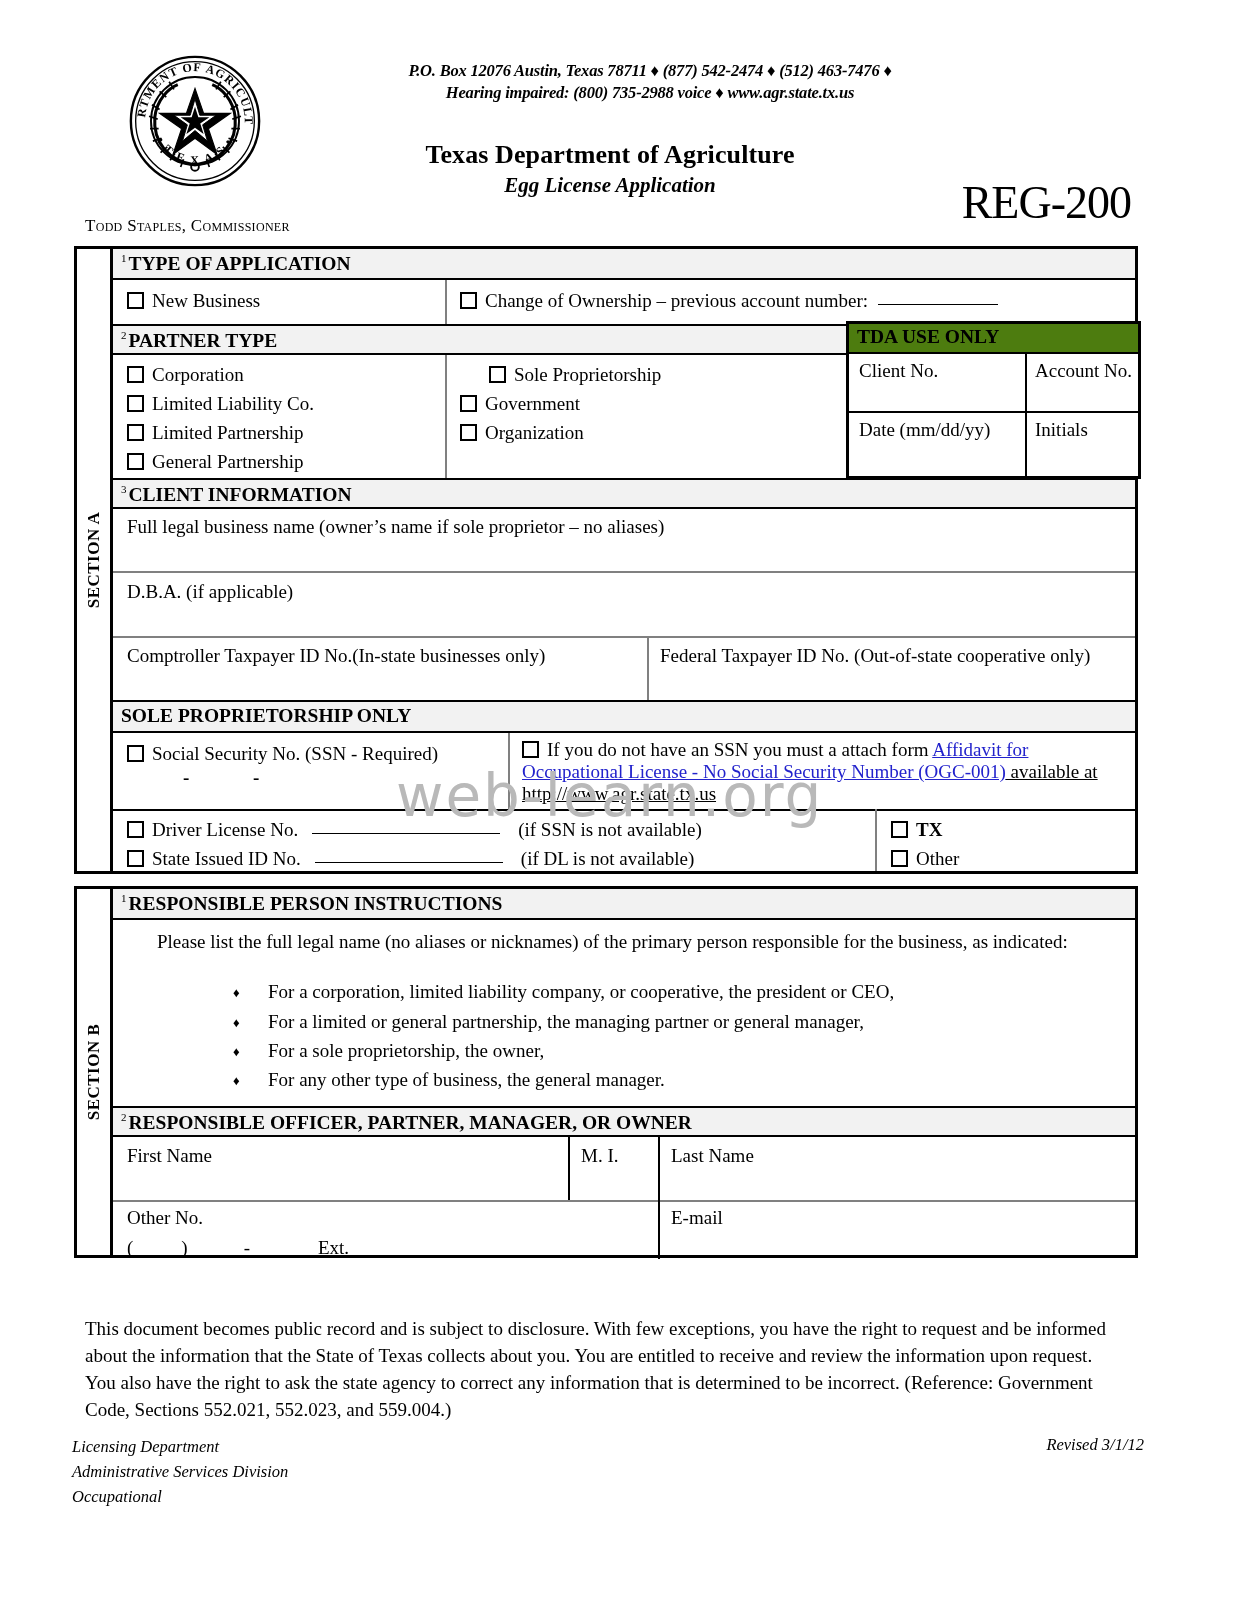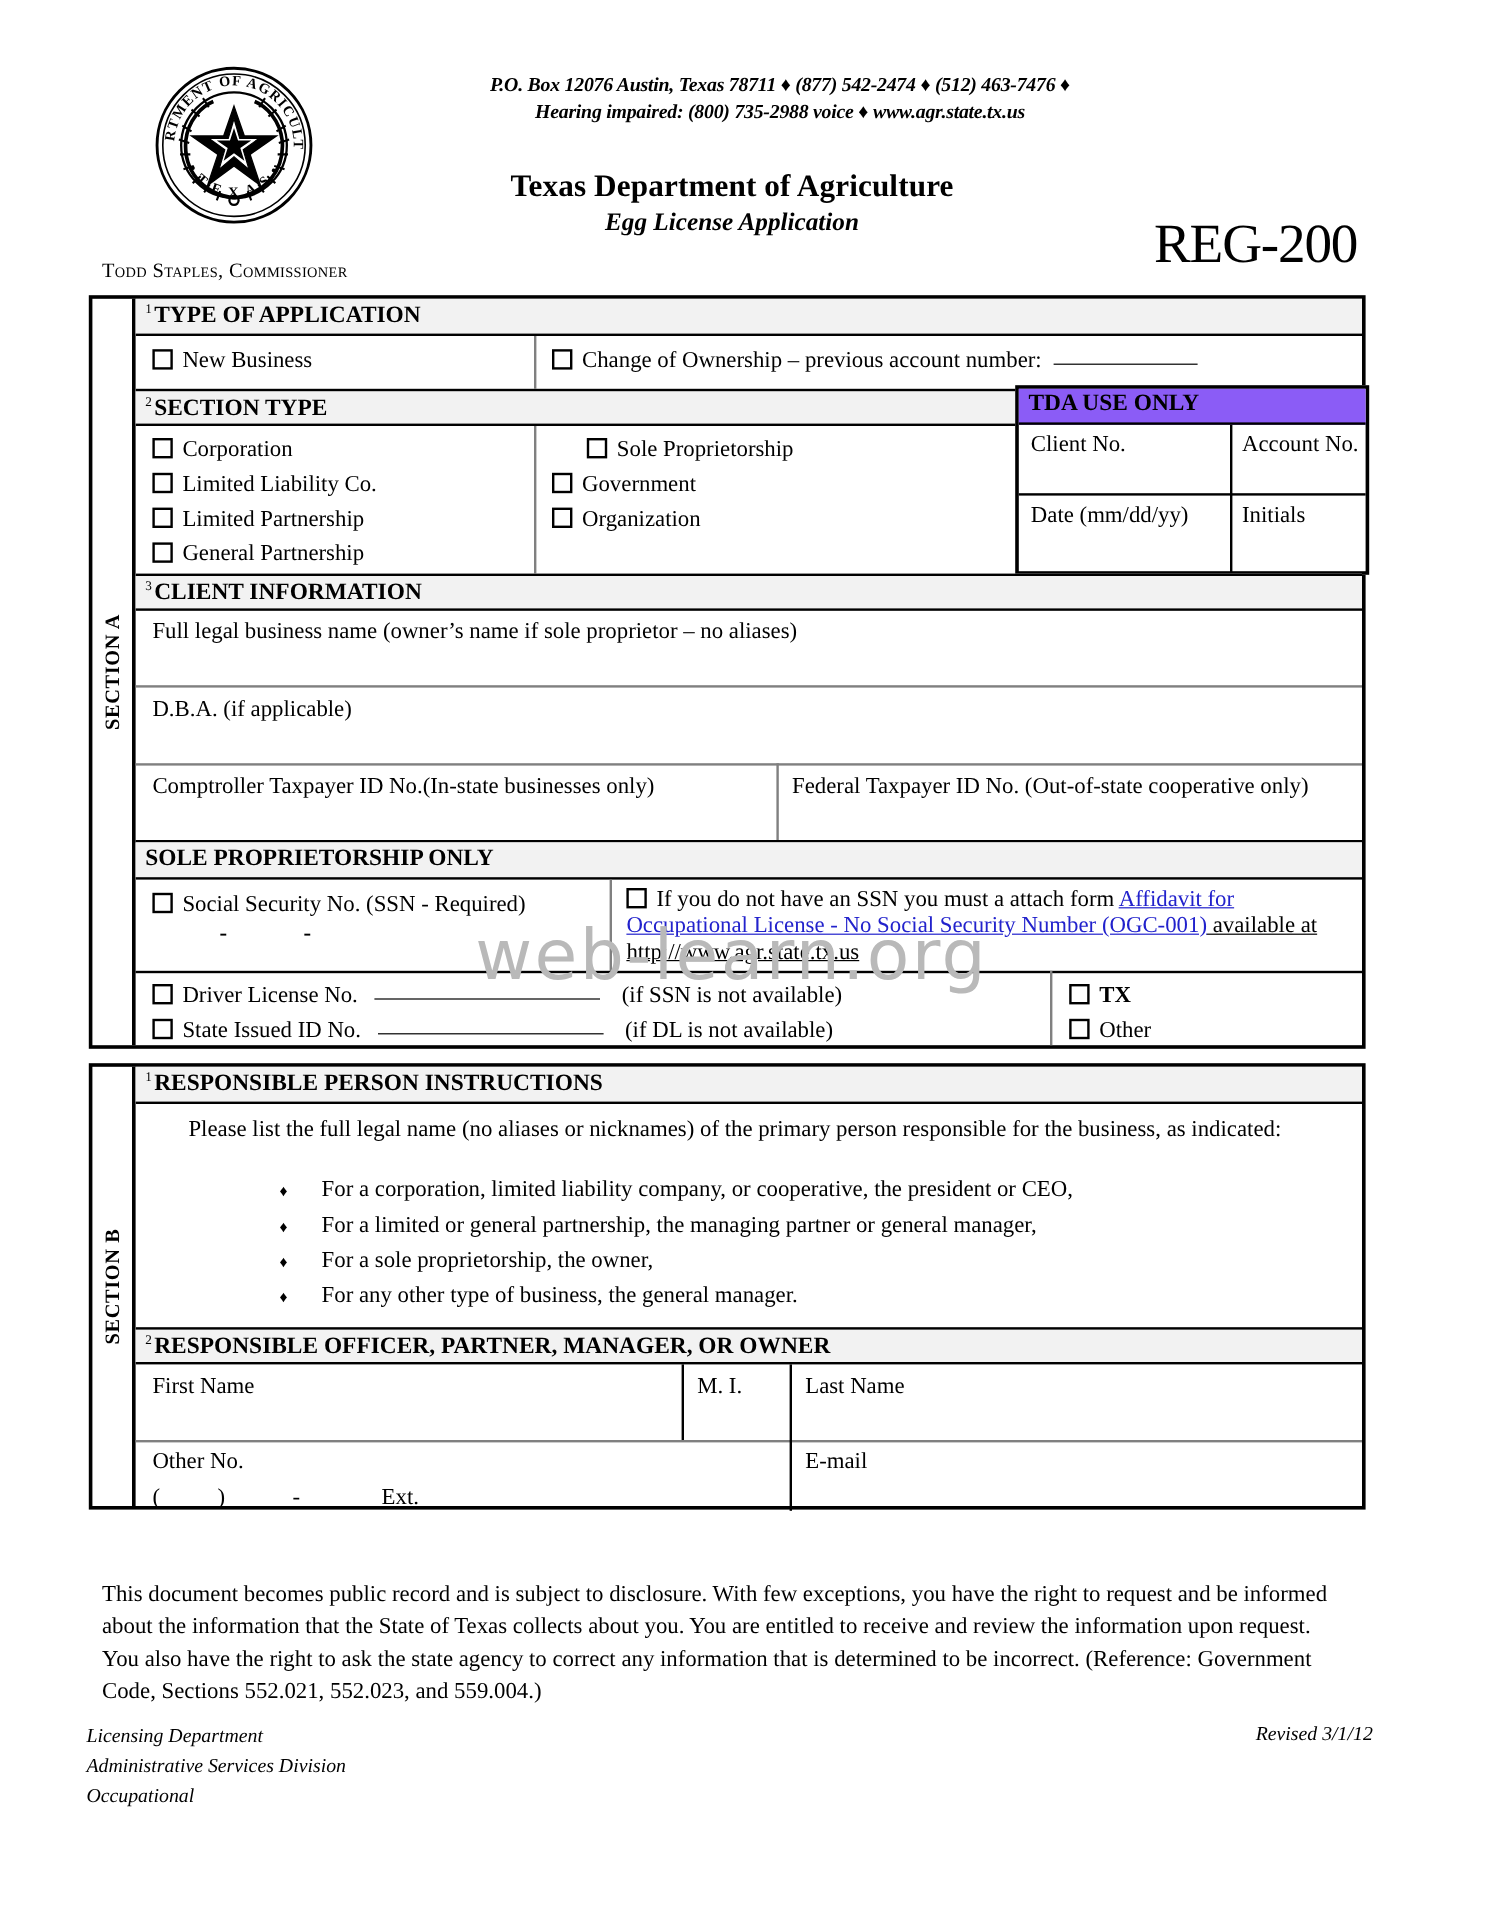--- a/index.html
+++ b/index.html
@@ -195,21 +195,21 @@
     position: absolute;
     border: 3px solid #000;
     box-sizing: border-box;
     background: #fff;
   }
   .tda-head {
     position: absolute;
     left: 0; top: 0;
     width: 100%;
     height: 30px;
-    background: #8b5cf6;
+    background: #4d7c0f;
     border-bottom: 2px solid #000;
     box-sizing: border-box;
     font-weight: bold;
     font-size: 19.5px;
     padding: 2px 0 0 8px;
   }
 
   
   .instr-para {
     position: absolute;
@@ -333,21 +333,21 @@
 
       <div class="opt" style="left:14px; top:41px;">
         <span class="cb"></span><span>New Business</span>
       </div>
       <div class="vline" style="left:332px; top:31px; height:44px;"></div>
       <div class="opt" style="left:347px; top:41px;">
         <span class="cb"></span><span>Change of Ownership – previous account number:</span><span class="blank-line" style="width:120px; margin-left:10px;"></span>
       </div>
 
       <div class="band" style="top:75px; height:31px; border-top:2px solid #000;">
-        <sup>2</sup><span>SECTION TYPE</span>
+        <sup>2</sup><span>PARTNER TYPE</span>
       </div>
 
       <div class="opt" style="left:14px; top:115px;">
         <span class="cb"></span><span>Corporation</span>
       </div>
       <div class="opt" style="left:14px; top:144px;">
         <span class="cb"></span><span>Limited Liability Co.</span>
       </div>
       <div class="opt" style="left:14px; top:173px;">
         <span class="cb"></span><span>Limited Partnership</span>

